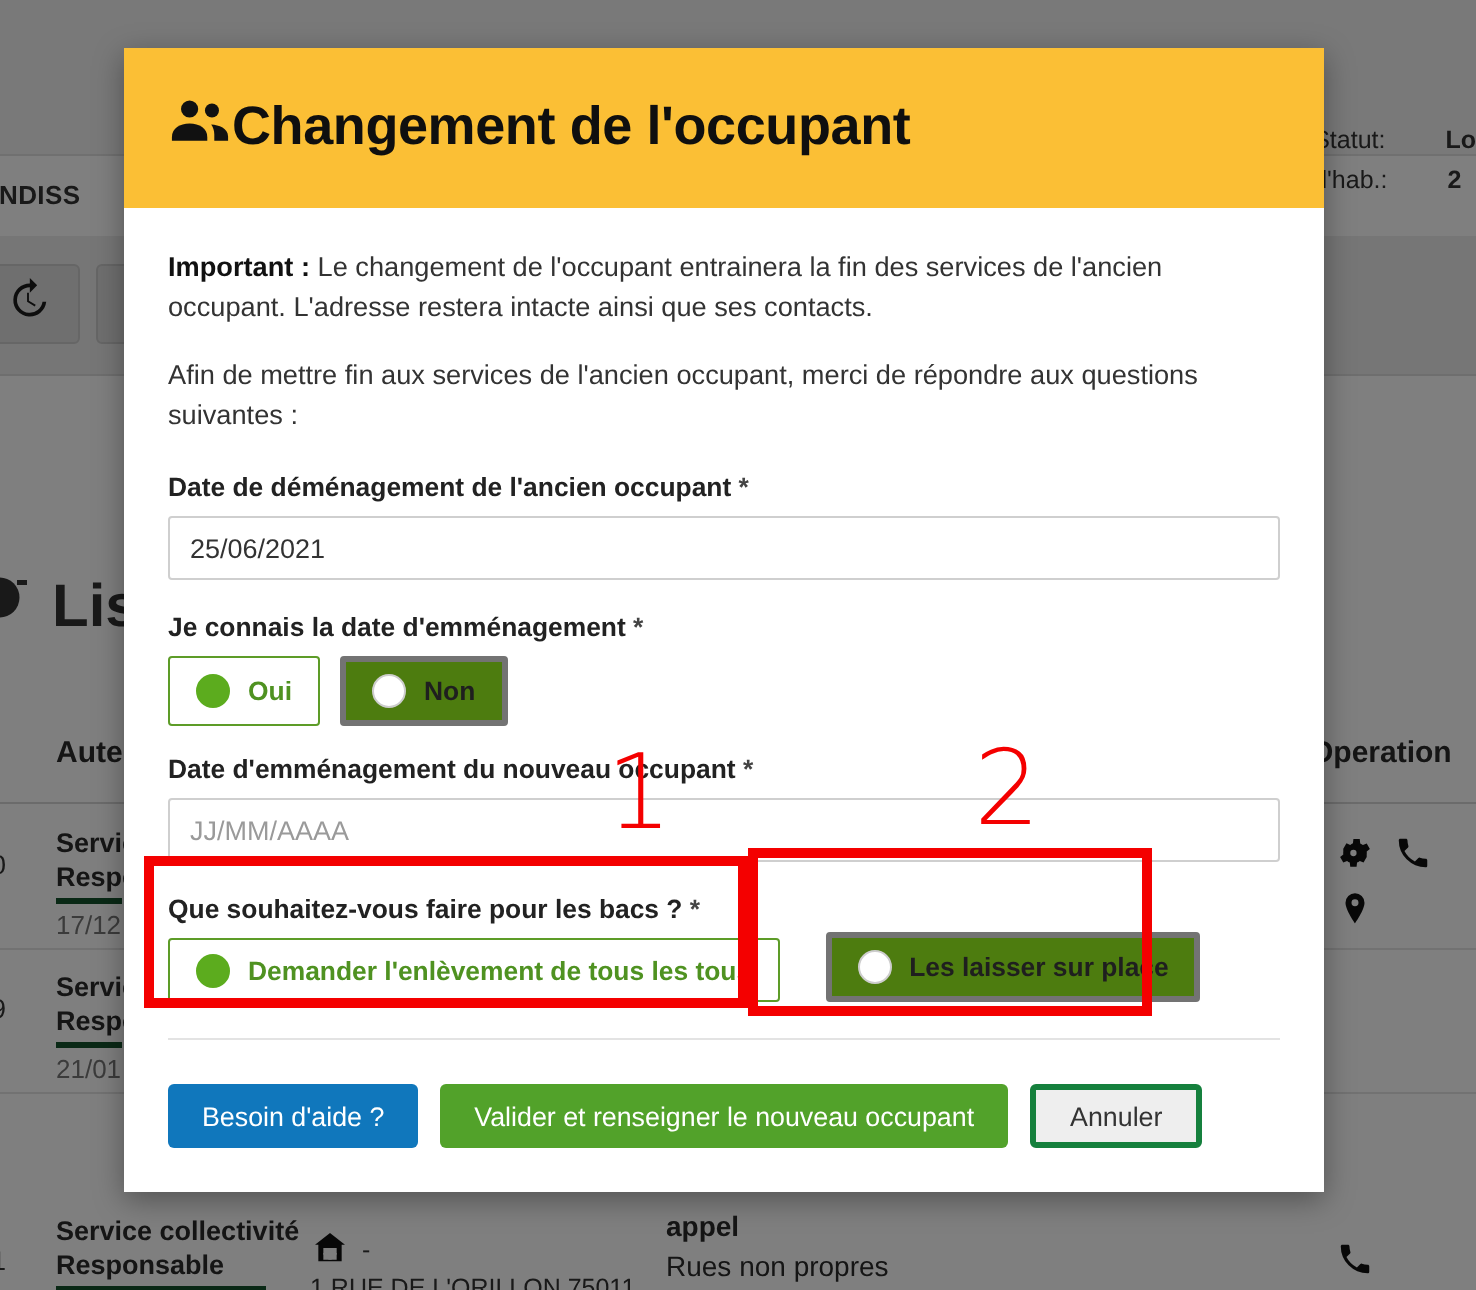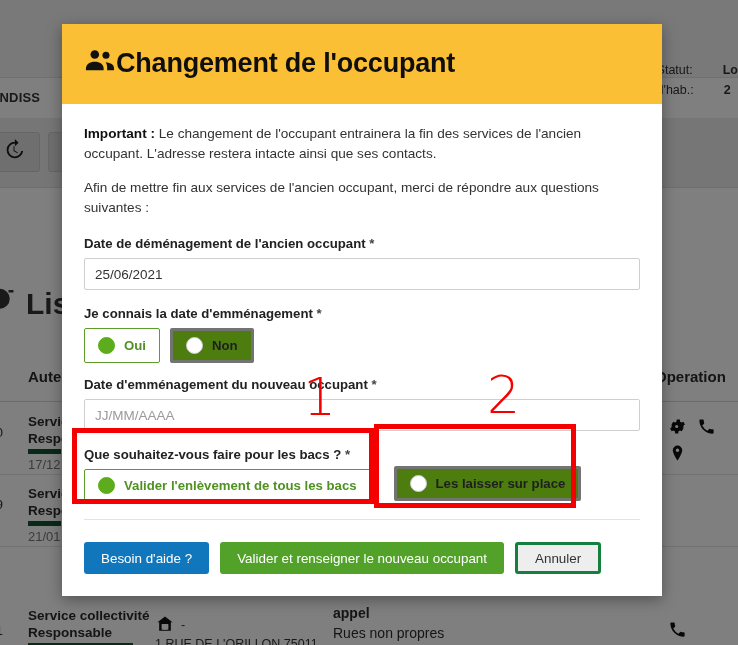--- a/index.html
+++ b/index.html
@@ -129,21 +129,21 @@
     color: #2b2b2b;
     line-height: 17px;
     white-space: nowrap;
   }
   .bg-cell-date {
     position: absolute;
     left: 28px;
     font-size: 13px;
     color: #777;
     white-space: nowrap;
-    border-top: 5px solid #14532d;
+    border-top: 3px solid #14532d;
     padding-top: 3px;
   }
   .bg-cell-addr {
     position: absolute;
     left: 155px;
     font-size: 12.5px;
     color: #333;
     white-space: nowrap;
   }
   .bg-cell-op {
@@ -502,21 +502,21 @@
     </div>
 
     <div class="bacs-wrap">
       <div class="bacs-left">
         <div class="field-label">
           <span>Que souhaitez-vous faire pour les bacs ?</span>
           <span class="req">*</span>
         </div>
         <div class="radio-opt selected">
           <span class="radio-dot"></span>
-          <span>Valider l'enlèvement de tous les bacs</span>
+          <span>Demander l'enlèvement de tous les tous</span>
         </div>
       </div>
       <div class="radio-opt">
         <span class="radio-dot"></span>
         <span>Les laisser sur place</span>
       </div>
     </div>
 
     <hr class="divider">
   </div>

